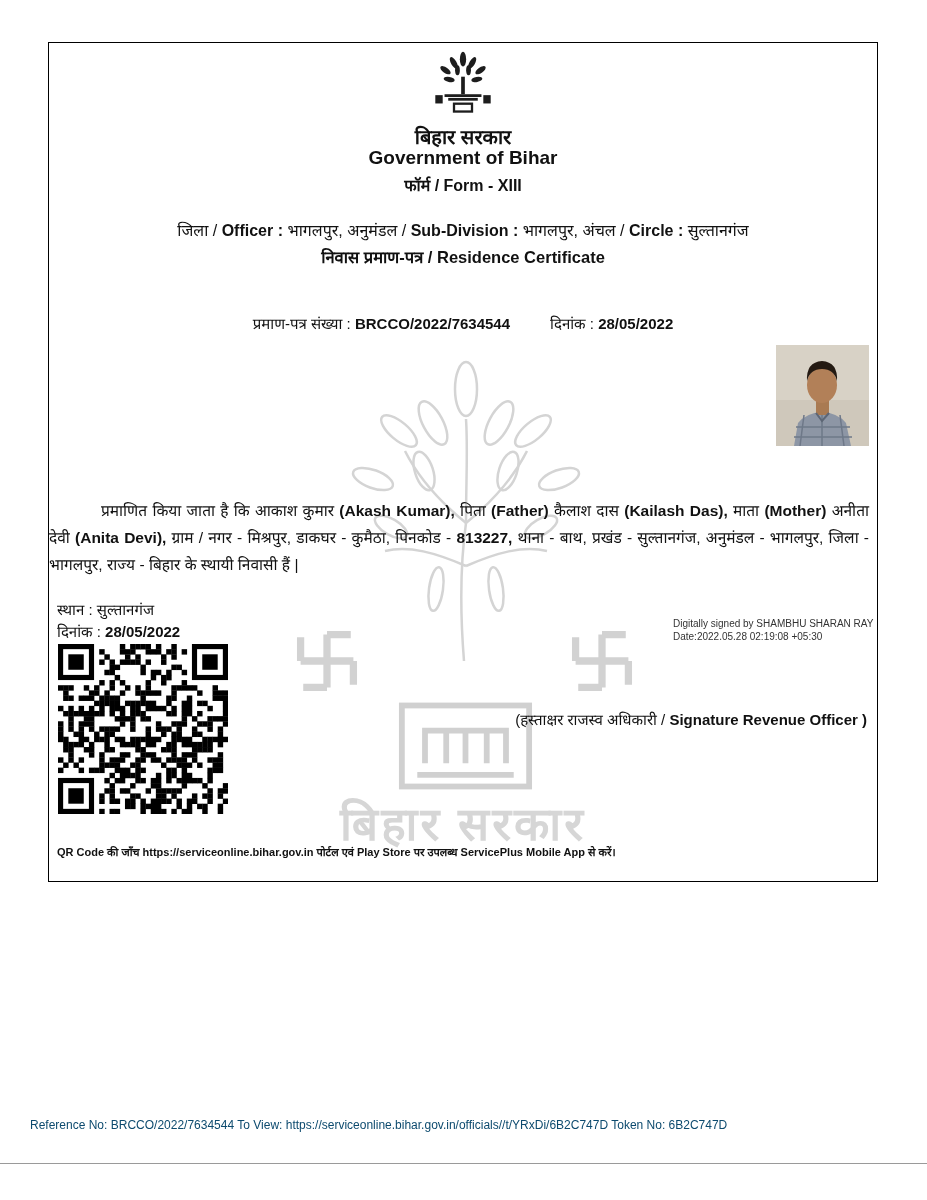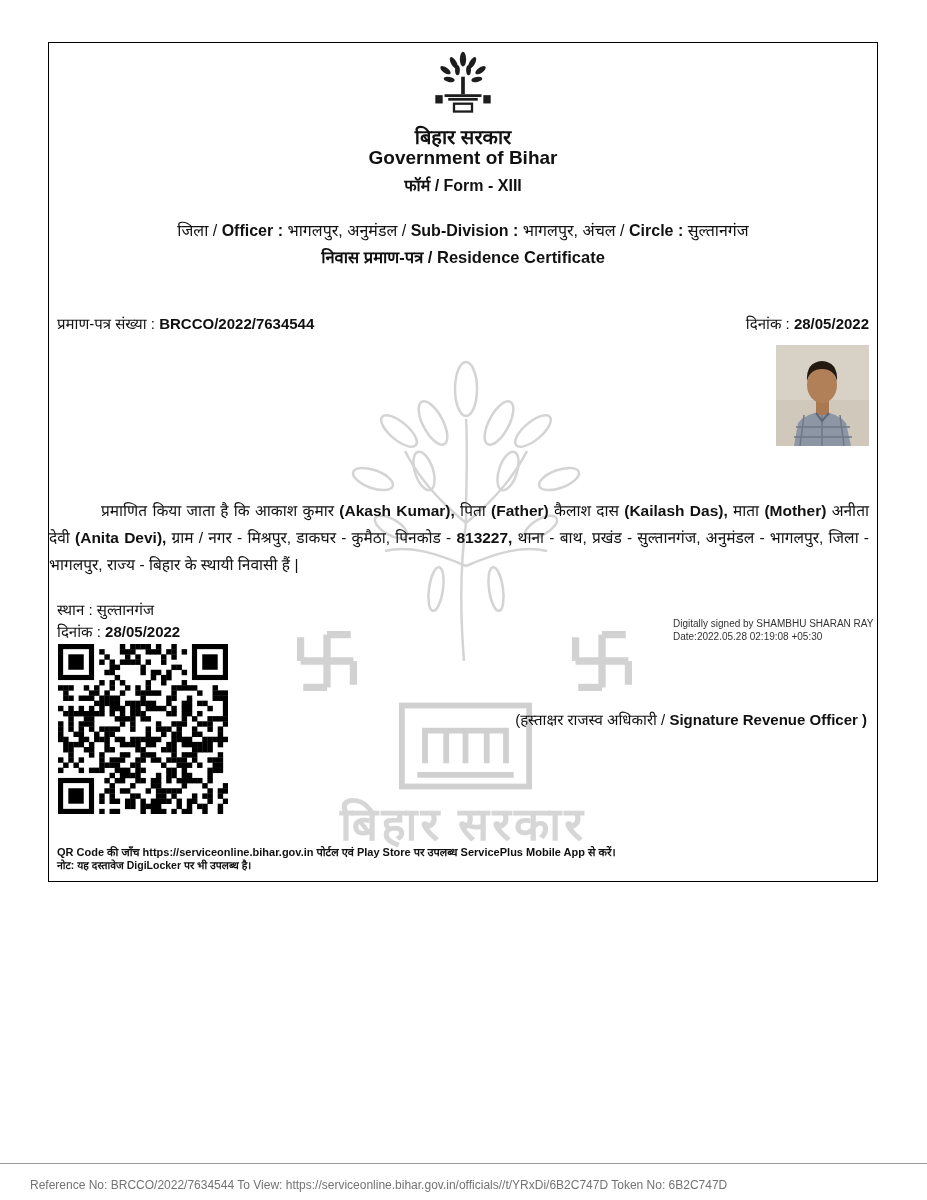--- a/index.html
+++ b/index.html
@@ -15,39 +15,39 @@
   .cl { position:absolute; z-index:2; }
   .center { left:0; right:0; text-align:center; }
 
   .emblem { top:6px; left:50%; transform:translateX(-50%); }
   .govt-hindi   { top:80px;  font-size:20px; font-weight:600; }
   .govt-english { top:104px; font-size:19px; font-weight:bold; }
   .form-line    { top:131px; font-size:16px; font-weight:bold; }
   .district-line{ top:176px; font-size:16px; }
   .cert-title   { top:202px; font-size:16.5px; font-weight:bold; }
 
-  .meta-row { top:270px; left:8px; right:8px; display:flex; justify-content:space-between; font-size:15px;gap:40px; }
+  .meta-row { top:270px; left:8px; right:8px; display:flex; justify-content:center; font-size:15px;gap:40px; }
   .photo { top:302px; left:727px; width:93px; height:101px; }
 
   .body-par { top:454px; left:0; right:8px; font-size:15.5px; line-height:27px; text-align:justify; text-indent:52px; }
 
   .place-line { top:556px; left:8px; font-size:15px; }
   .date-line  { top:578px; left:8px; font-size:15px; }
 
   .digital-sig { top:574px; left:624px; width:250px; font-size:10px; line-height:13px; color:#333; }
 
   .qr { top:601px; left:9px; width:170px; height:170px; background:#fff; }
 
   .officer-line { top:666px; left:300px; right:10px; text-align:right; font-size:15px; }
 
   .qr-note        { top:801px; left:8px; right:8px; font-size:11px; font-weight:bold; }
   .digilocker-note{ top:815px; left:8px; right:8px; font-size:10.5px; font-weight:bold; }
 
   .footer-line { position:absolute; left:0; right:0; top:1163px; border-top:1px solid #9a9a9a; }
-  .footer-text { position:absolute; top:1178px; left:30px; font-size:12px; color:#737373; }
+  .footer-text { position:absolute; top:1118px; left:30px; font-size:12px; color:#0c4a6e; }
 
   .b { font-weight:bold; }
 </style>
 </head>
 <body>
 
 <div class="sheet">
   <div class="cert">
 
     <div class="wm" style="left:232px; top:288px;">
@@ -599,18 +599,17 @@
           <rect x="139.0909090909091" y="5.151515151515151" width="25.757575757575758" height="25.757575757575758" fill="#fff"></rect>
           <rect x="144.24242424242425" y="10.303030303030303" width="15.454545454545453" height="15.454545454545453" fill="#000"></rect>
           <rect x="0" y="133.93939393939394" width="36.06060606060606" height="36.06060606060606" fill="#000"></rect>
           <rect x="5.151515151515151" y="139.0909090909091" width="25.757575757575758" height="25.757575757575758" fill="#fff"></rect>
           <rect x="10.303030303030303" y="144.24242424242425" width="15.454545454545453" height="15.454545454545453" fill="#000"></rect>
         </svg></div>
 
     <div class="cl qr-note">QR Code की जाँच https://serviceonline.bihar.gov.in पोर्टल एवं Play Store पर उपलब्ध ServicePlus Mobile App से करें।</div>
 
     <div class="cl officer-line"><span>(हस्ताक्षर राजस्व अधिकारी / </span><span class="b">Signature Revenue Officer )</span></div>
-    <div class="cl digilocker-note">नोट: यह दस्तावेज DigiLocker पर भी उपलब्ध है।</div>
   </div>
 
   <div class="footer-line"></div>
   <div class="footer-text">Reference No: BRCCO/2022/7634544 To View: https://serviceonline.bihar.gov.in/officials//t/YRxDi/6B2C747D Token No: 6B2C747D</div>
 </div>
 
 </body></html>

